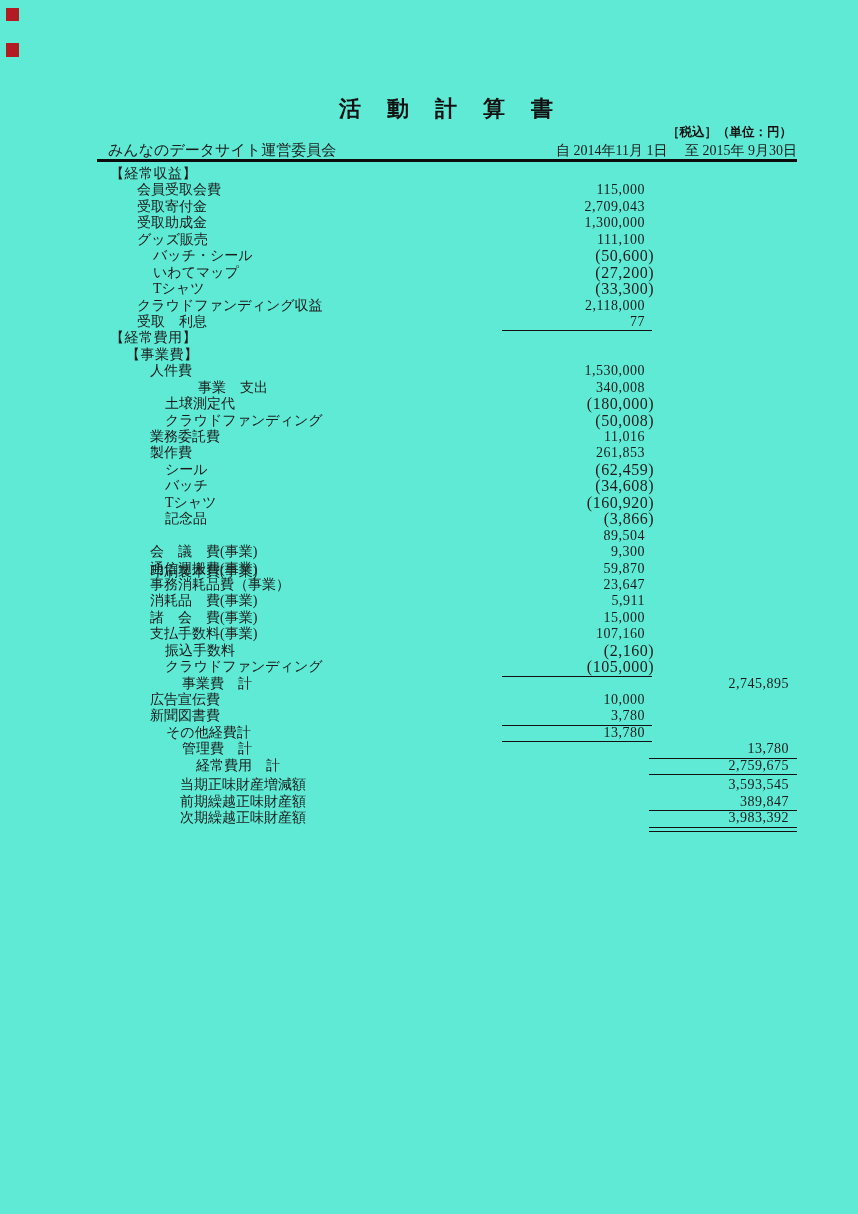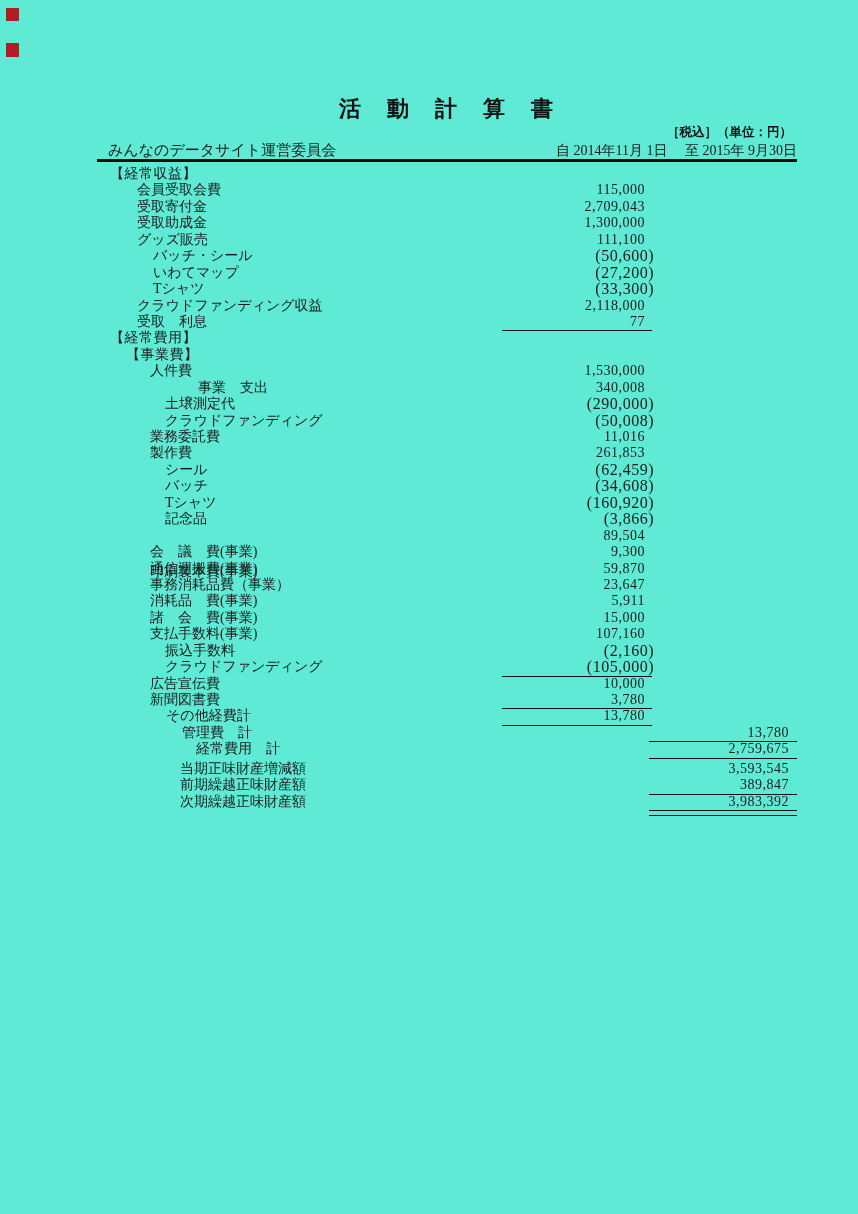--- a/index.html
+++ b/index.html
@@ -105,21 +105,21 @@
       <div class="row">
         <span class="lbl" style="left: 150px;">人件費</span>
         <span class="amt main">1,530,000</span>
       </div>
       <div class="row">
         <span class="lbl" style="left: 150px; margin-left: 48px;">事業　支出</span>
         <span class="amt main">340,008</span>
       </div>
       <div class="row">
         <span class="lbl" style="left: 165px;">土壌測定代</span>
-        <span class="amt sub">(290,000)</span>
+        <span class="amt sub">(180,000)</span>
       </div>
       <div class="row">
         <span class="lbl" style="left: 165px;">クラウドファンディング</span>
         <span class="amt sub">(50,008)</span>
       </div>
       <div class="row">
         <span class="lbl" style="left: 150px;">業務委託費</span>
         <span class="amt main">11,016</span>
       </div>
       <div class="row">
@@ -171,20 +171,24 @@
         <span class="amt main">107,160</span>
       </div>
       <div class="row">
         <span class="lbl" style="left: 165px;">振込手数料</span>
         <span class="amt sub">(2,160)</span>
       </div>
       <div class="row">
         <span class="lbl" style="left: 165px;">クラウドファンディング</span>
         <span class="amt sub">(105,000)</span>
         <div class="rule c2"></div>
+      </div>
+      <div class="row">
+        <span class="lbl" style="left: 182px;">事業費　計</span>
+        <span class="amt total">2,745,895</span>
       </div>
       <div class="row">
         <span class="lbl" style="left: 150px;">広告宣伝費</span>
         <span class="amt main">10,000</span>
       </div>
       <div class="row">
         <span class="lbl" style="left: 150px;">新聞図書費</span>
         <span class="amt main">3,780</span>
         <div class="rule c2"></div>
       </div>

